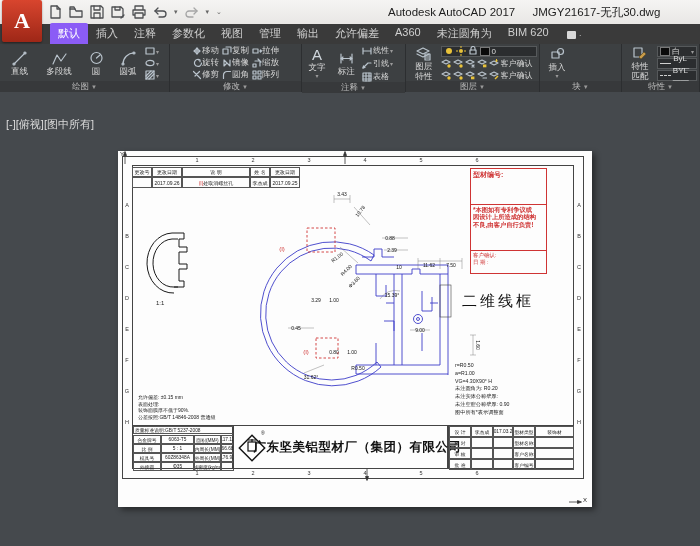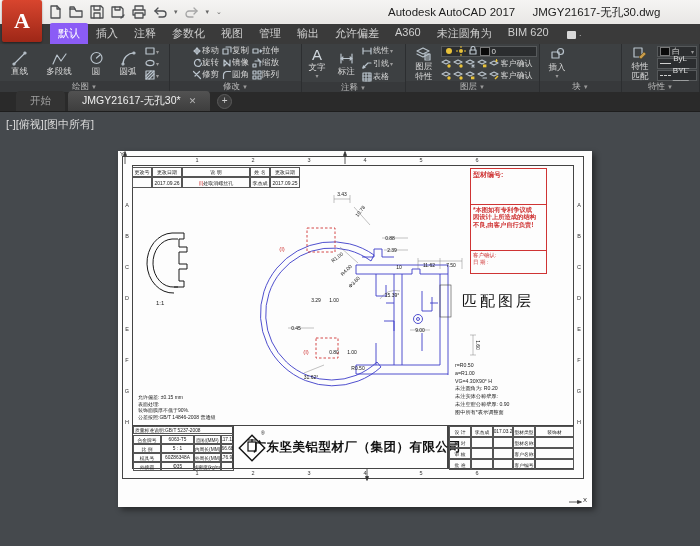--- a/index.html
+++ b/index.html
@@ -425,25 +425,20 @@
           <div class="combo">
               <span class="lwline" style="border-top-style:dashed;border-top-width:1px"></span>
               <span>BYL——</span>
             </div>
         </div>
       </div>
       <div class="plabel"><span>特性</span><span class="caret">▼</span></div>
     </div>
   </div>
 
-  <div id="filetabs">
-    <span class="ftab">开始</span>
-    <span class="ftab active"><span>JMGY21617-无孔30*</span><span class="x">✕</span></span>
-    <span id="plusbtn">+</span>
-  </div>
 
   <div id="canvas">
     <div id="vplabel">[-][俯视][图中所有]</div>
 
     <div id="paper">
       <div class="frame" style="left:4px;top:5px;width:462px;height:323px"></div>
       <div class="frame" style="left:14px;top:14px;width:442px;height:304px"></div>
 
       <svg id="lineart" width="474" height="356" viewBox="0 0 474 356">
 
@@ -562,21 +557,21 @@
             <div>*本图如有专利争议或</div>
             <div>因设计上所造成的结构</div>
             <div>不良,由客户自行负责!</div>
           </div>
         <div class="rb" id="rb-confirm">
           <div>客户确认:</div>
           <div>日 期  :</div>
         </div>
       </div>
 
-      <div id="cancel-text">匹配图层</div>
+      <div id="cancel-text">二维线框</div>
       <div id="scale-label">1:1</div>
       <div id="notes-right">
           <div>r=R0.50</div>
           <div>a=R1.00</div>
           <div>VG=4.30X90° H</div>
           <div>未注圆角为: R0.20</div>
           <div>未注实体公称壁厚:</div>
           <div>未注空腔公称壁厚: 0.90</div>
           <div>图中所有*表示调整面</div>
         </div>

